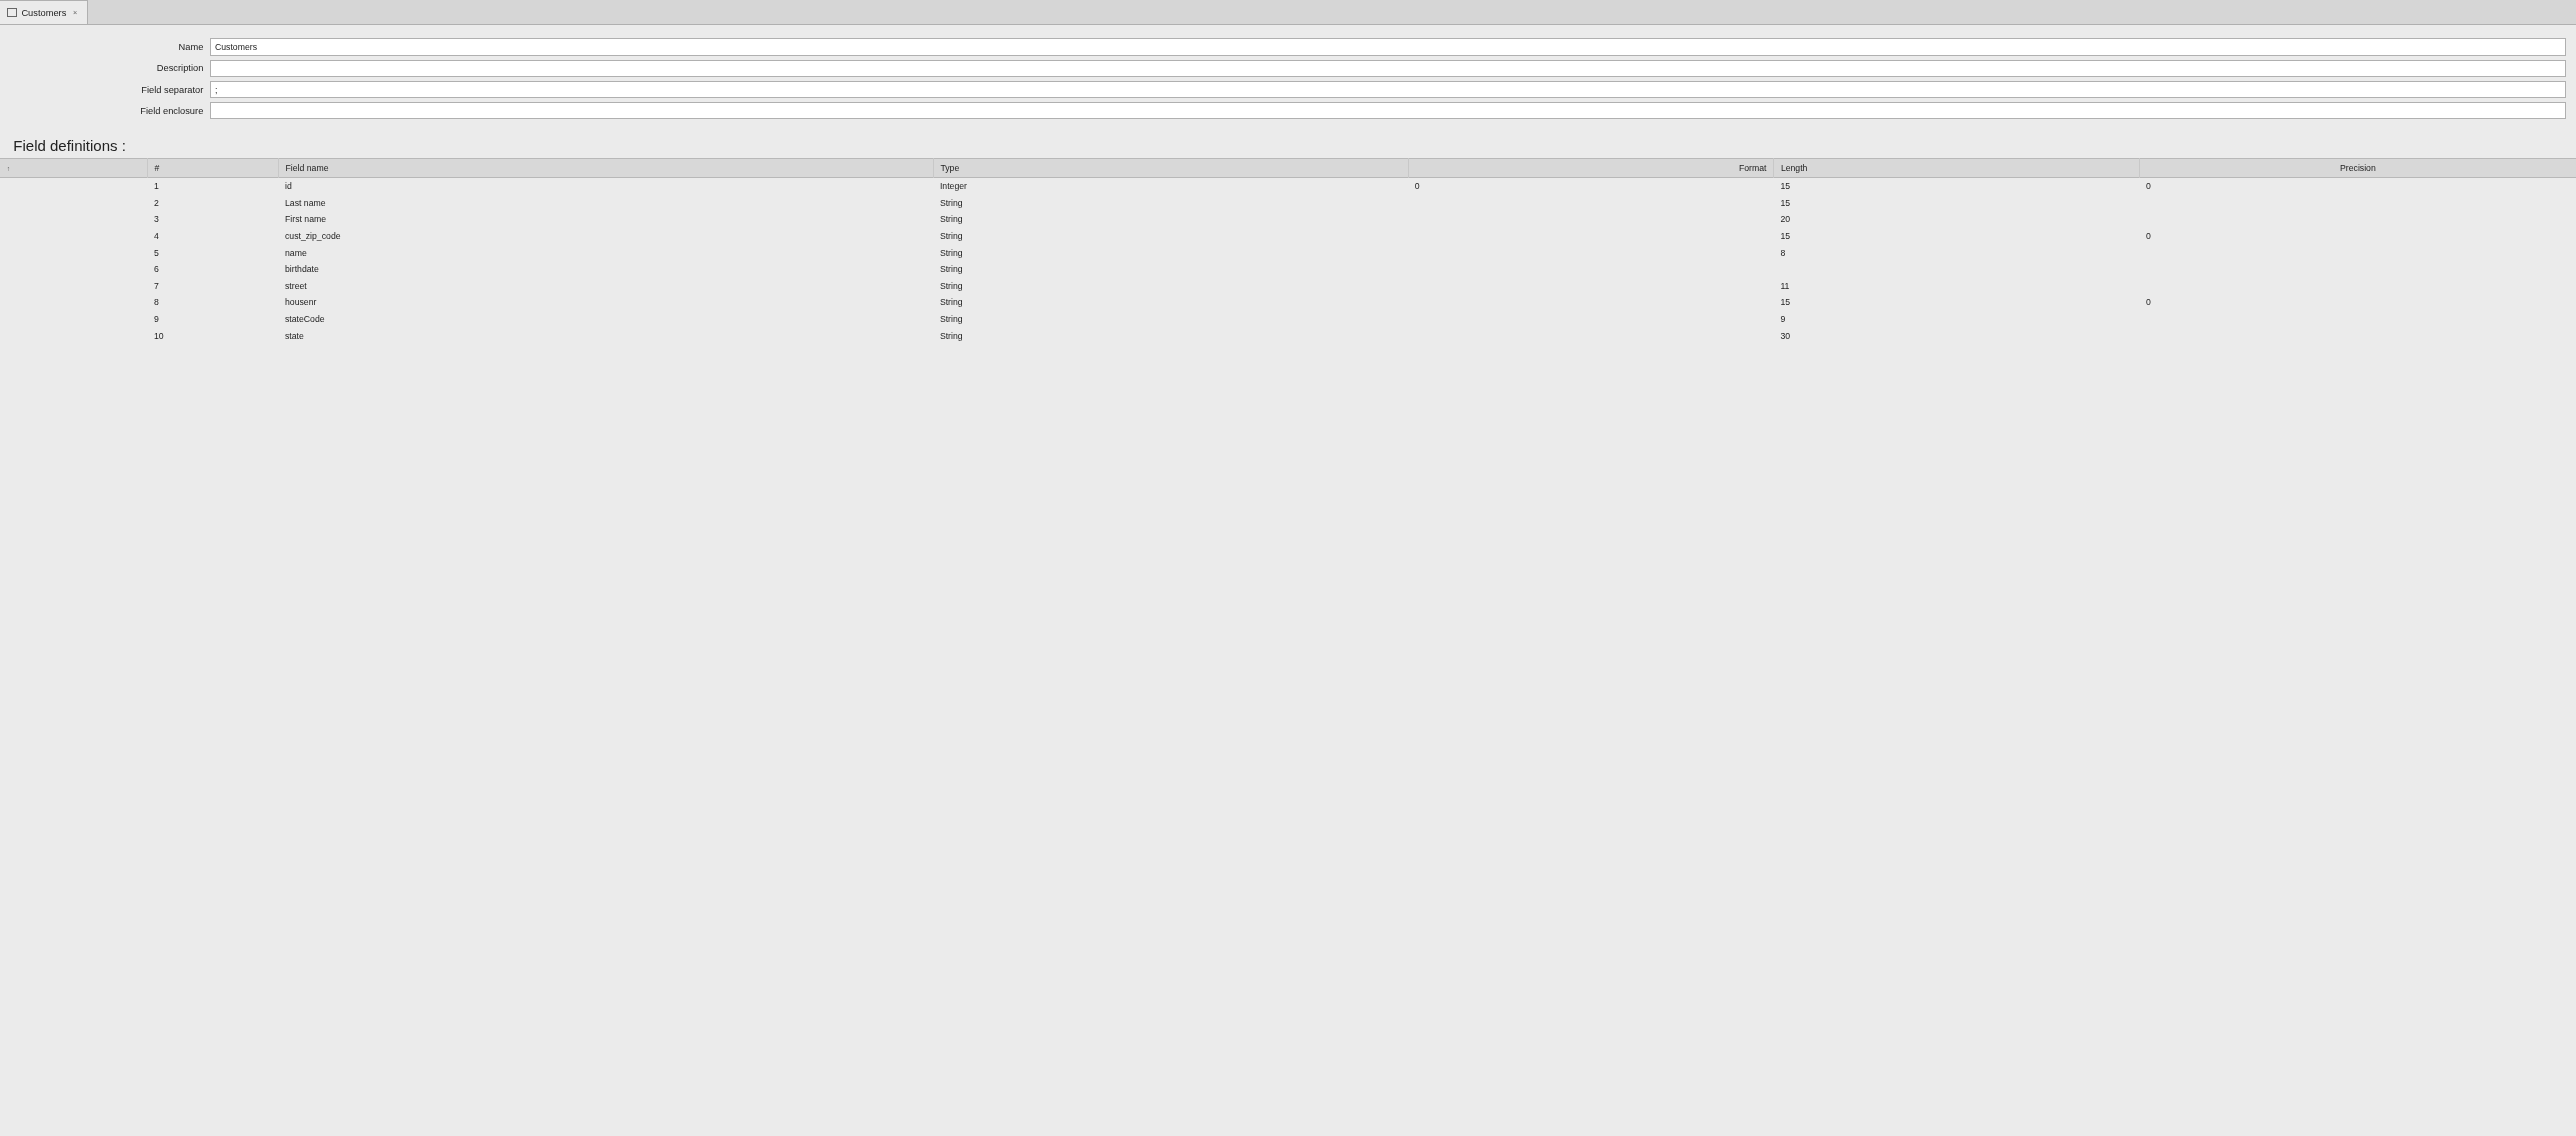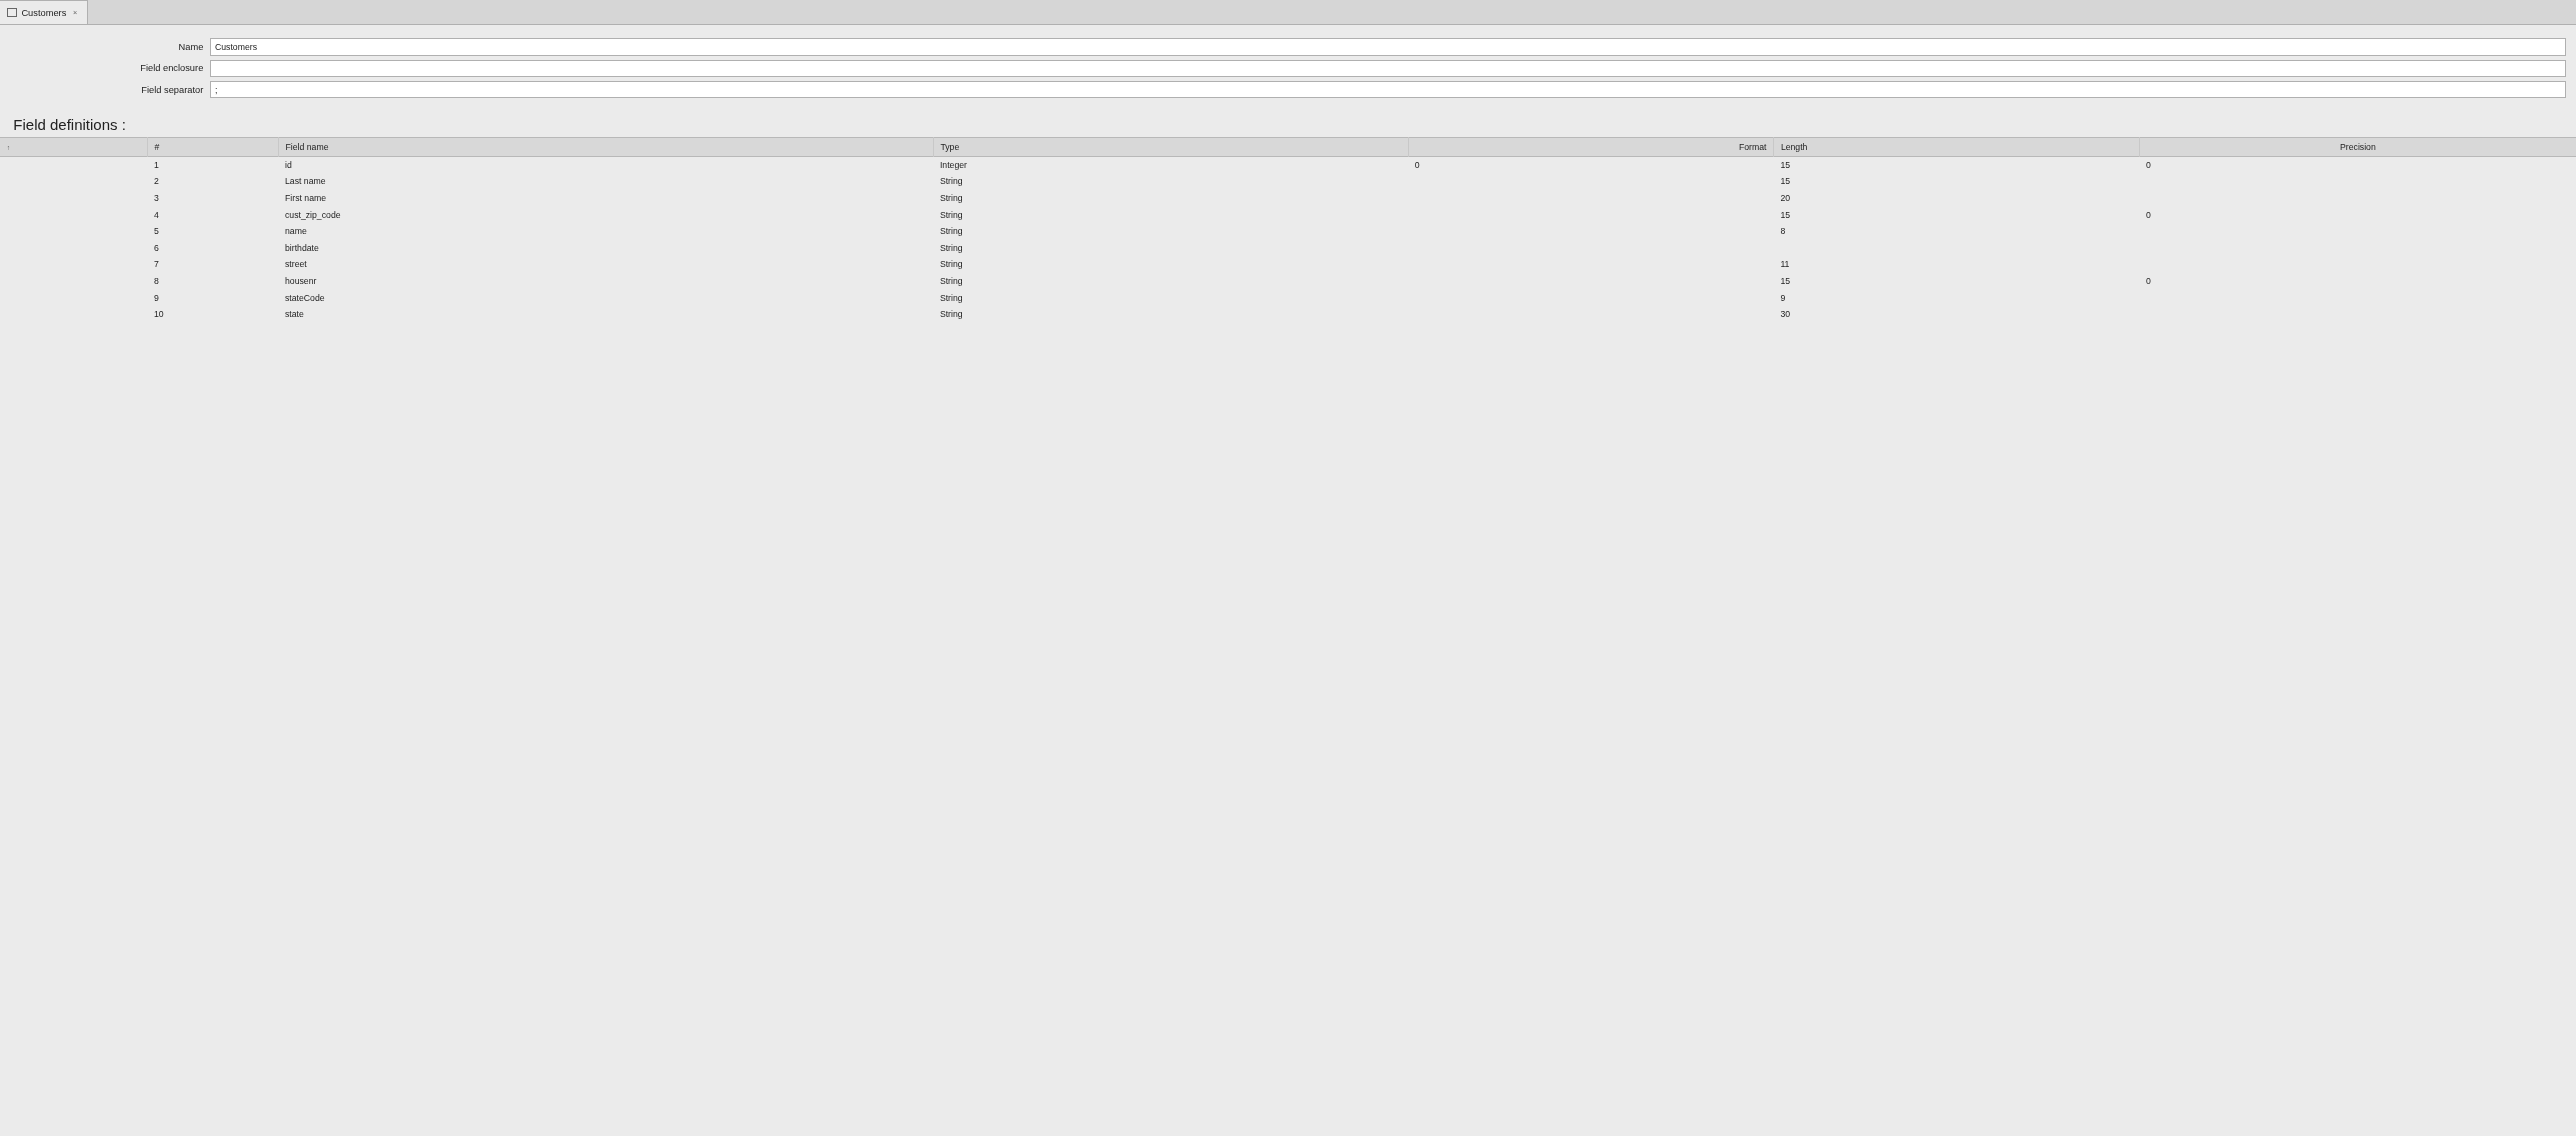--- a/index.html
+++ b/index.html
@@ -174,29 +174,33 @@
 
   <div class="content-area">
 
     <div class="form-section">
 
       <div class="form-row">
         <label class="form-label">Name</label>
         <input class="form-input" type="text" value="Customers" style="">
       </div>
 
+      <div class="form-row">
+        <label class="form-label">Description</label>
+        <input class="form-input" type="text" value="" style="">
+      </div>
+
+      <div class="form-row">
+        <label class="form-label">Field separator</label>
+        <input class="form-input" type="text" value=";" style="">
+      </div>
 
       <div class="form-row">
         <label class="form-label">Field enclosure</label>
         <input class="form-input" type="text" value="" style="">
-      </div>
-
-      <div class="form-row">
-        <label class="form-label">Field separator</label>
-        <input class="form-input" type="text" value=";" style="">
       </div>
 
     </div>
 
     <div class="section-title">Field definitions :</div>
 
     <div class="table-container">
       <table>
         <thead>
           <tr>

